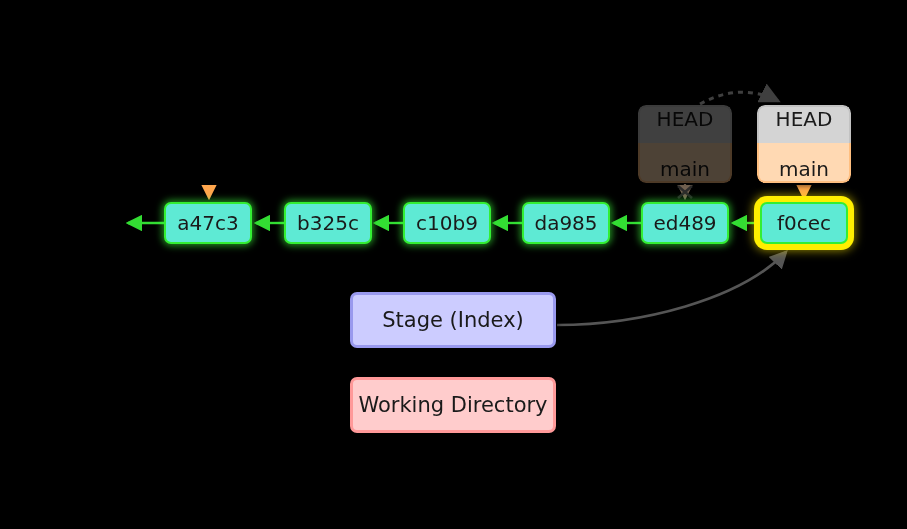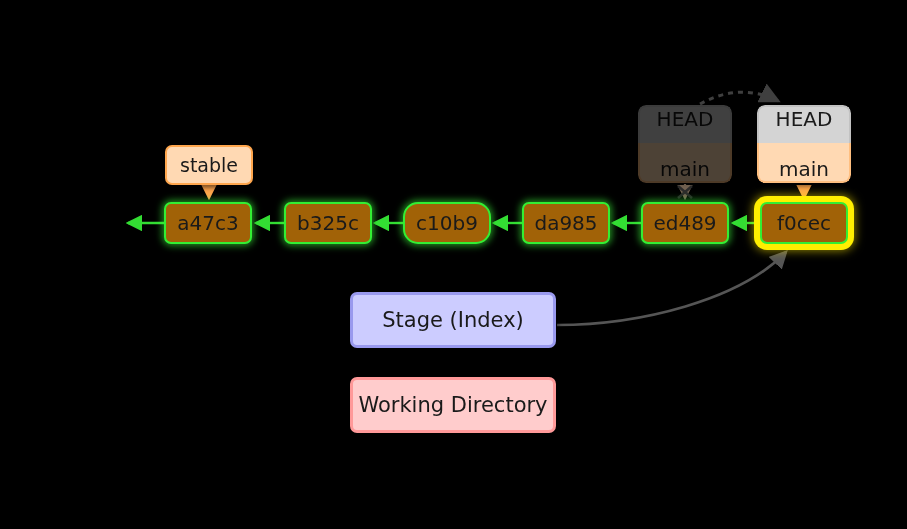--- a/index.html
+++ b/index.html
@@ -32,21 +32,21 @@
     box-sizing: border-box;
     display: flex;
     align-items: center;
     justify-content: center;
     border-radius: 7px;
     white-space: nowrap;
   }
 
   
   .commit {
-    background: #a16207;
+    background: #5eead4;
     border: 2px solid #33ee33;
     color: #1a1a1a;
     font-size: 20px;
     box-shadow: 0 0 7px 2px rgba(60, 255, 60, 0.55),
                 2px 3px 3px rgba(0,0,0,0.55);
     z-index: 4;
   }
   .commit.new-commit {
     box-shadow: 0 0 0 6px #ffee00,
                 0 0 10px 7px rgba(255, 235, 0, 0.55),
@@ -165,36 +165,33 @@
 
     <path d="M 557 325 C 640 325 740 300 786 252" stroke="#555555" stroke-width="2.6" fill="none" marker-end="url(#arrowGray)"></path>
   </svg>
 
   <div class="node commit" style="left:164px; top:202px; width:88px; height:42px;">
     <span>a47c3</span>
   </div>
   <div class="node commit" style="left:284px; top:202px; width:88px; height:42px;">
     <span>b325c</span>
   </div>
-  <div class="node commit" style="left:403px; top:202px; width:88px; height:42px;border-radius:15px;">
+  <div class="node commit" style="left:403px; top:202px; width:88px; height:42px;">
     <span>c10b9</span>
   </div>
   <div class="node commit" style="left:522px; top:202px; width:88px; height:42px;">
     <span>da985</span>
   </div>
   <div class="node commit" style="left:641px; top:202px; width:88px; height:42px;">
     <span>ed489</span>
   </div>
   <div class="node commit new-commit" style="left:760px; top:202px; width:88px; height:42px;">
     <span>f0cec</span>
   </div>
 
-  <div class="node tag" style="left:165px; top:145px; width:88px; height:40px;">
-    <span>stable</span>
-  </div>
 
   <div class="headbox ghost" style="left:638px; top:105px;">
     <div class="head-part">
       <span>HEAD</span>
     </div>
     <div class="branch-part">
       <span>main</span>
     </div>
   </div>
 

